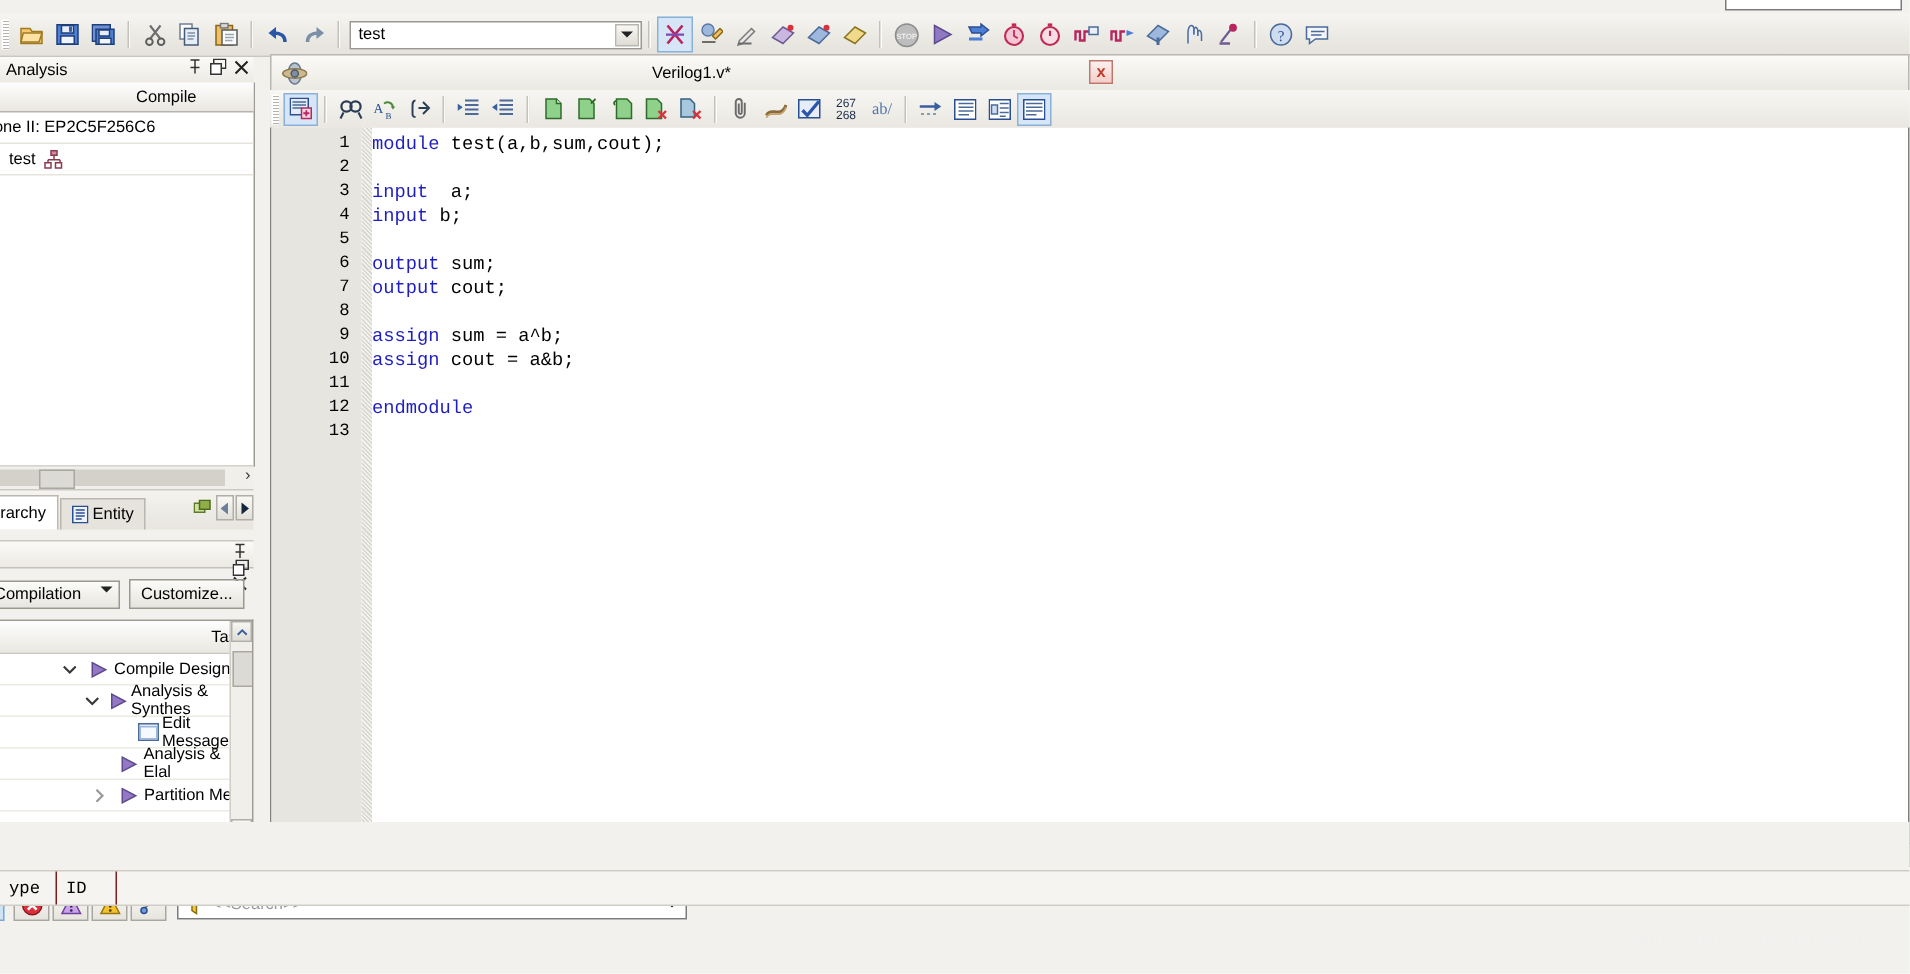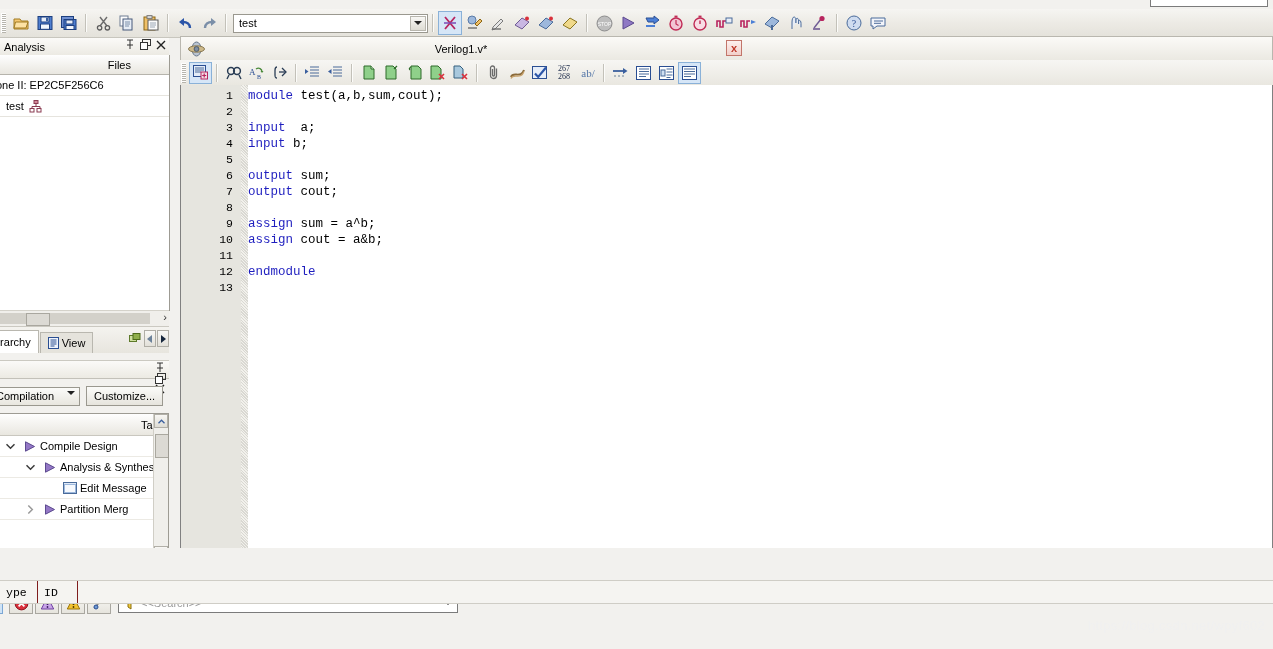--- a/index.html
+++ b/index.html
@@ -143,21 +143,21 @@
   .tasks-body {
     position:absolute; left:0; top:375px; width:169px; height:148px;
     background:#fff; border:1px solid #9d9b93; border-left:none; box-sizing:border-box;
     overflow:hidden;
   }
   .tasks-hdr { height:21px; border-bottom:1px solid #c9c7bf;
     background:linear-gradient(to bottom,#fefefe,#e9e7e0);
     display:flex; align-items:center; justify-content:flex-end; padding-right:10px;
     font-size:11px; }
   .task-row { height:20px; display:flex; align-items:center; font-size:11px;
-              border-bottom:1px solid #eceae4; }
+              border-bottom:1px solid #eceae4;padding-left:36px; }
   .tw-scroll { position:absolute; right:0; top:0; width:14px; height:146px;
                background:#f0efeb; border-left:1px solid #d0cec6;}
   .sbtn { width:14px; height:14px; background:linear-gradient(to bottom,#f8f7f4,#dedcd4);
           border:1px solid #b1afa7; box-sizing:border-box; display:flex;
           align-items:center; justify-content:center;}
   .tw-thumb { position:absolute; left:1px; top:20px; width:12px; height:22px;
               background:#dcdad4; border:1px solid #aaa89f;}
 
   .tasks-hsb { position:absolute; left:0; top:524px; width:169px; height:15px;
                background:#f0efeb; border-top:1px solid #d4d2ca;}
@@ -491,21 +491,21 @@
         <span>
           <svg width="10" height="10" viewBox="0 0 10 10">
               <path d="M1 1l8 8M9 1l-8 8" stroke="#222" stroke-width="1.4"></path>
             </svg>
         </span>
       </span>
     </div>
 
     <div class="nav-body">
       <div class="nav-hdr">
-        <span>Files</span>
+        <span>Compile</span>
       </div>
       <div class="nav-row dev">
         <span>clone II: EP2C5F256C6</span>
       </div>
       <div class="nav-row ent">
         <span>test</span>
         <span style="margin-left:5px">
           <svg width="14" height="13" viewBox="0 0 14 13">
             <rect x="5" y="0.5" width="4" height="3" fill="#d48a9a" stroke="#8a3a50"></rect>
             <path d="M7 3.5v3M3 6.5h8M3 6.5v2M11 6.5v2" stroke="#8a3a50"></path>
@@ -526,21 +526,21 @@
       <div class="tab active" style="margin-left:-14px;">
         <span>erarchy</span>
       </div>
       <div class="tab">
         <span>
           <svg width="11" height="12" viewBox="0 0 11 12">
             <rect x="0.5" y="0.5" width="10" height="11" fill="#eef3fb" stroke="#2a4e92"></rect>
             <path d="M2.5 3h6M2.5 5h6M2.5 7h6M2.5 9h4" stroke="#2a4e92"></path>
           </svg>
         </span>
-        <span>View</span>
+        <span>Entity</span>
       </div>
       <div class="tab-right">
         <span style="padding-right:2px">
           <svg width="12" height="12" viewBox="0 0 12 12">
               <rect x="0.5" y="2.5" width="7" height="6" fill="#cfe0a0" stroke="#5d7a2a"></rect>
               <rect x="4" y="0.5" width="7" height="6" fill="#8fae4a" stroke="#4d6a1a"></rect>
             </svg>
         </span>
         <span class="navbtn">
           <svg width="6" height="8" viewBox="0 0 6 8">
@@ -625,20 +625,29 @@
         <span style="width:20px;display:flex;justify-content:center">
           <svg width="14" height="12" viewBox="0 0 14 12">
             <rect x="0.5" y="0.5" width="13" height="11" fill="#dfe9f7" stroke="#4a6b9a"></rect>
             <rect x="1.5" y="2.5" width="11" height="8" fill="#f6f9fd" stroke="#9db8dc"></rect>
           </svg>
         </span>
         <span>Edit Message</span>
       </div>
 
 
+      <div class="task-row">
+        <span style="width:40px"></span>
+        <span style="width:20px;display:flex;justify-content:center">
+          <svg width="12" height="11" viewBox="0 0 12 11">
+              <path d="M1.5 0.8l9 4.7-9 4.7z" fill="#9478c6" stroke="#5c4a8f"></path>
+            </svg>
+        </span>
+        <span>Analysis &amp; Elal</span>
+      </div>
 
       <div class="task-row">
         <span style="width:20px"></span>
         <span style="width:20px;display:flex;justify-content:center">
           <svg width="7" height="9" viewBox="0 0 7 9">
               <path d="M1.3 0.5L5.3 4.5L1.3 8.5" stroke="#9a9a9a" stroke-width="1.5" fill="none"></path>
             </svg>
         </span>
         <span style="width:20px;display:flex;justify-content:center">
           <svg width="12" height="11" viewBox="0 0 12 11">
@@ -783,21 +792,21 @@
           <path d="M2 12.5c2-6 10 2 13-7" stroke="#c7a16a" stroke-width="1.2" fill="none"></path>
         </svg>
       </div>
       <div class="etb">
         <svg width="16" height="14" viewBox="0 0 16 14">
           <rect x="0.5" y="0.5" width="14" height="12" fill="#e6edf8" stroke="#2a4e92"></rect>
           <path d="M3 7.5l3.2 3.4L14 1.5" stroke="#2b55a8" stroke-width="2.2" fill="none"></path>
         </svg>
       </div>
 
-      <div class="etb" style="width:26px;font-family:Liberation Serif, serif;font-size:8px;line-height:8px;color:#1b2a4a;text-align:left">
+      <div class="etb" style="width:26px;font-family:Liberation Sans, sans-serif;font-size:8px;line-height:8px;color:#1b2a4a;text-align:left">
         <span style="white-space:pre-line">267
 268</span>
       </div>
       <div class="etb" style="width:22px;color:#5577a8;font-size:11px;font-family:'Liberation Serif',serif">
         <span>ab/</span>
       </div>
 
       <div class="tb-sep"></div>
 
       <div class="etb">

